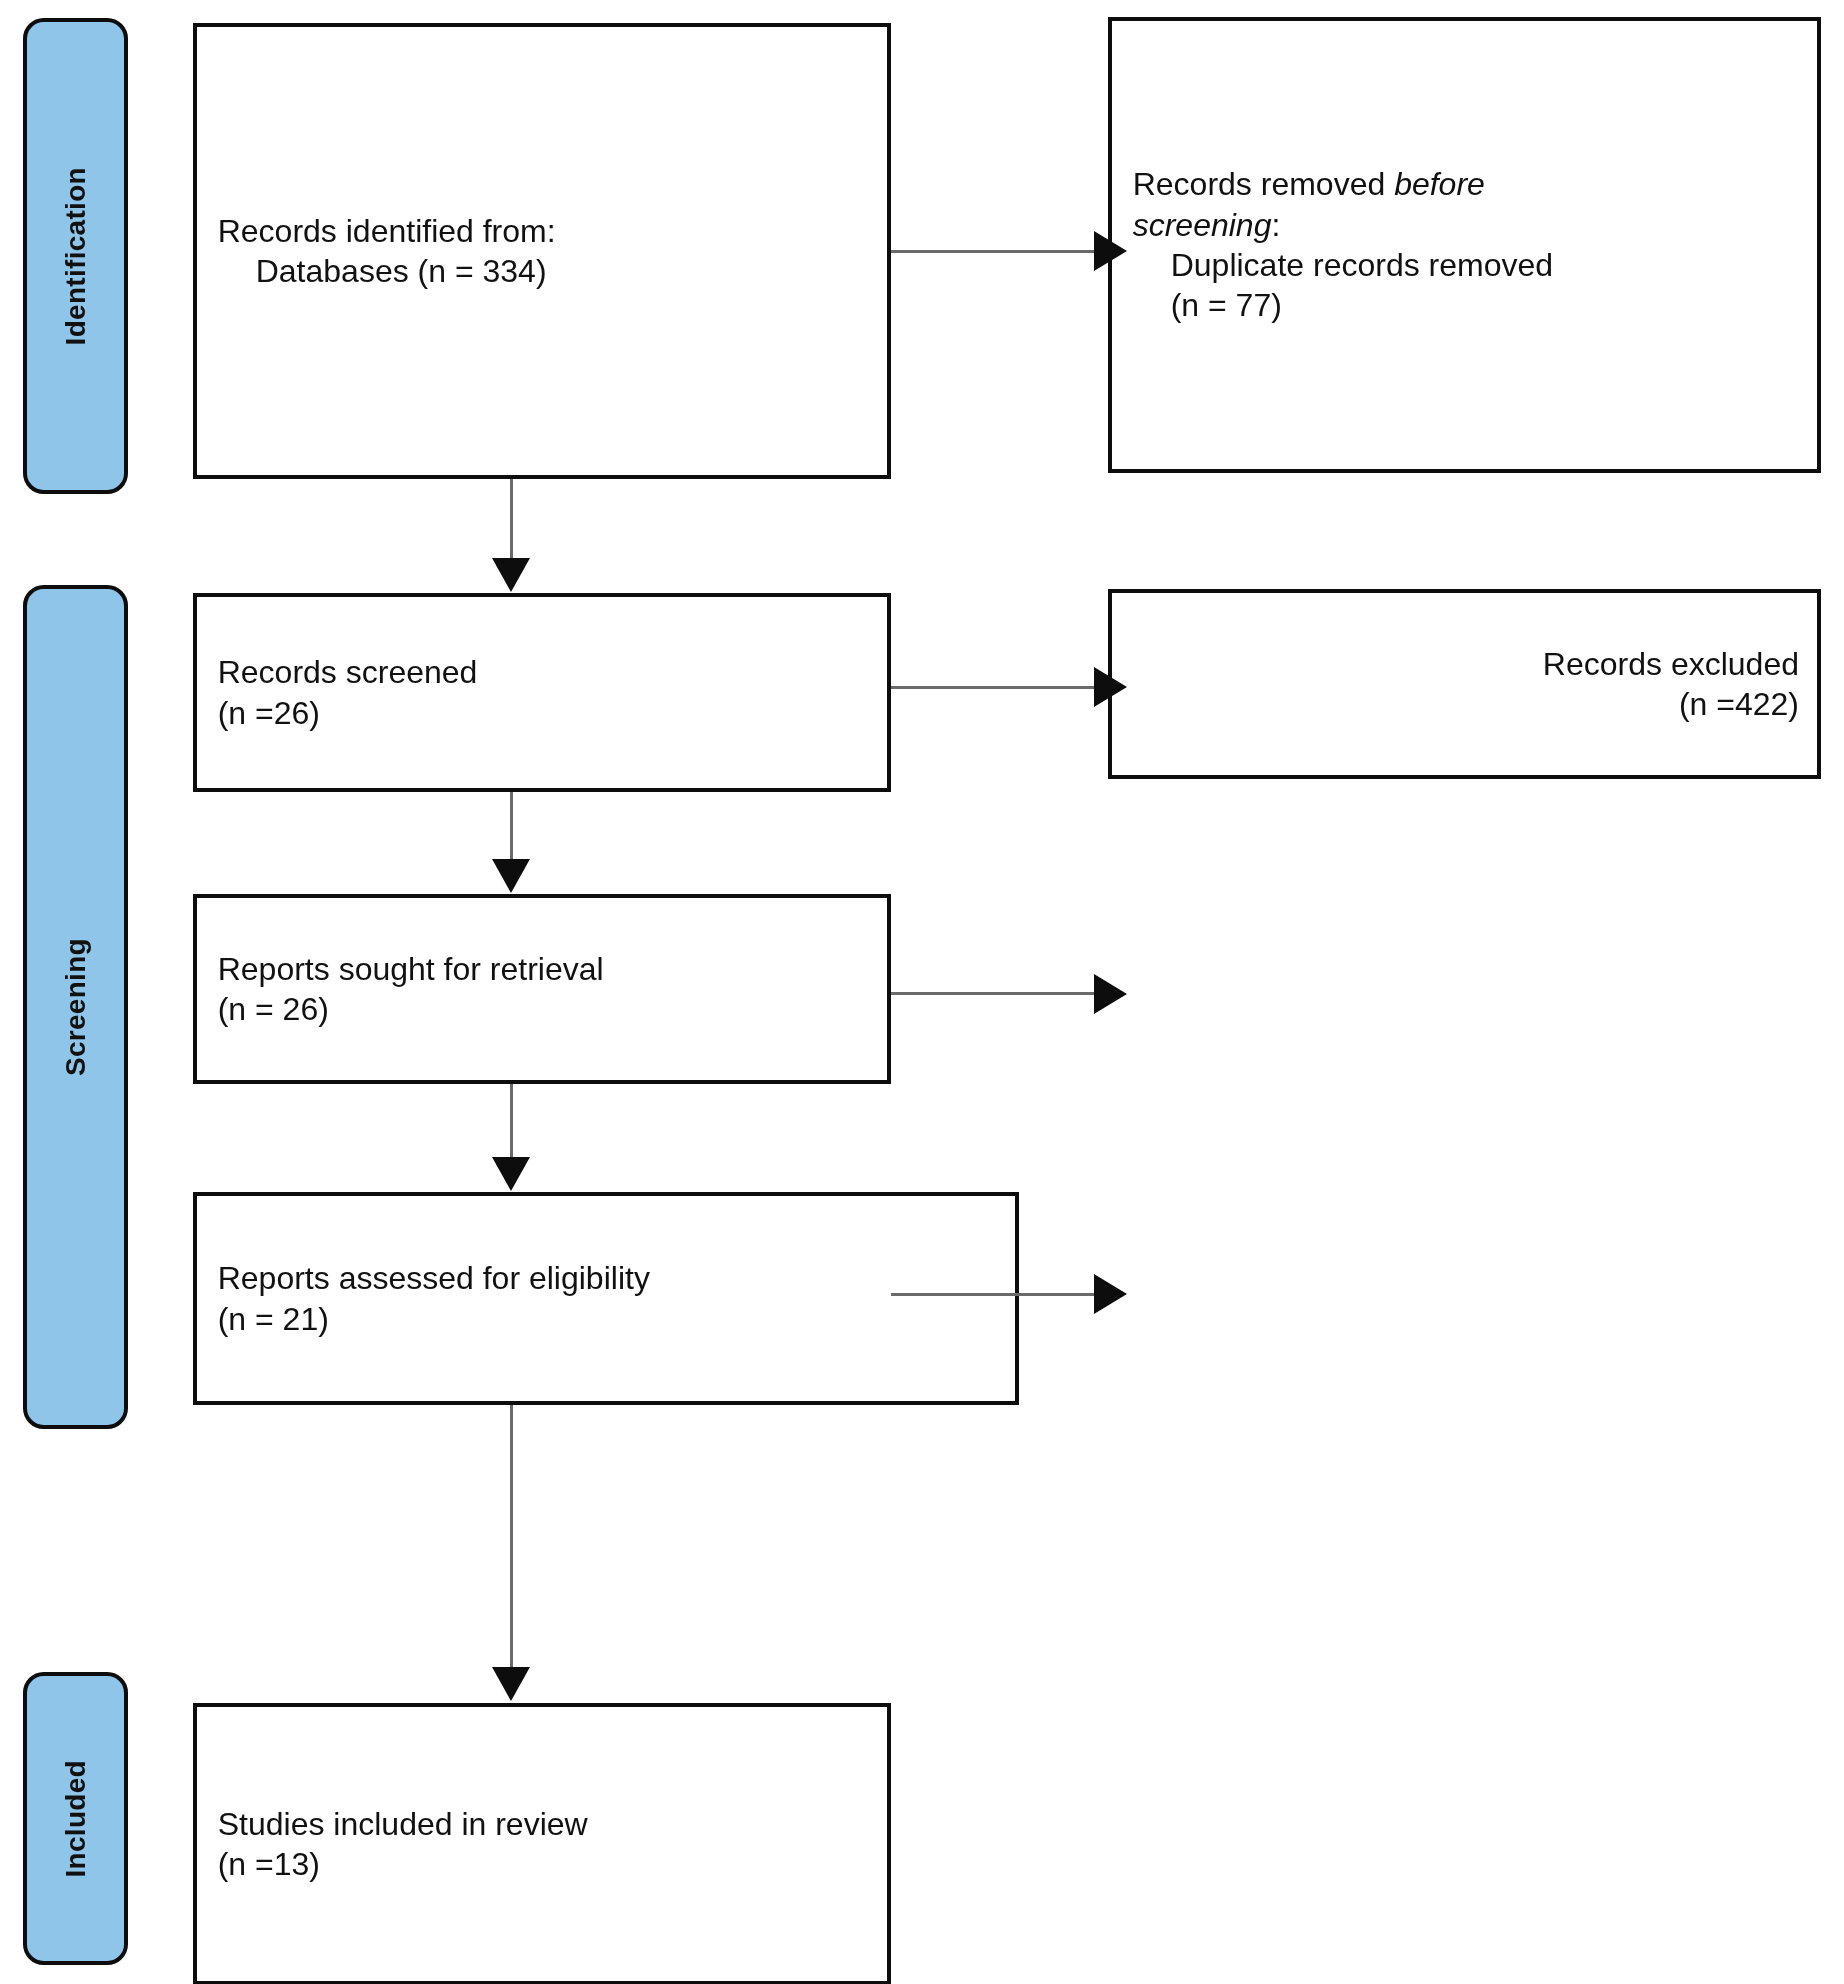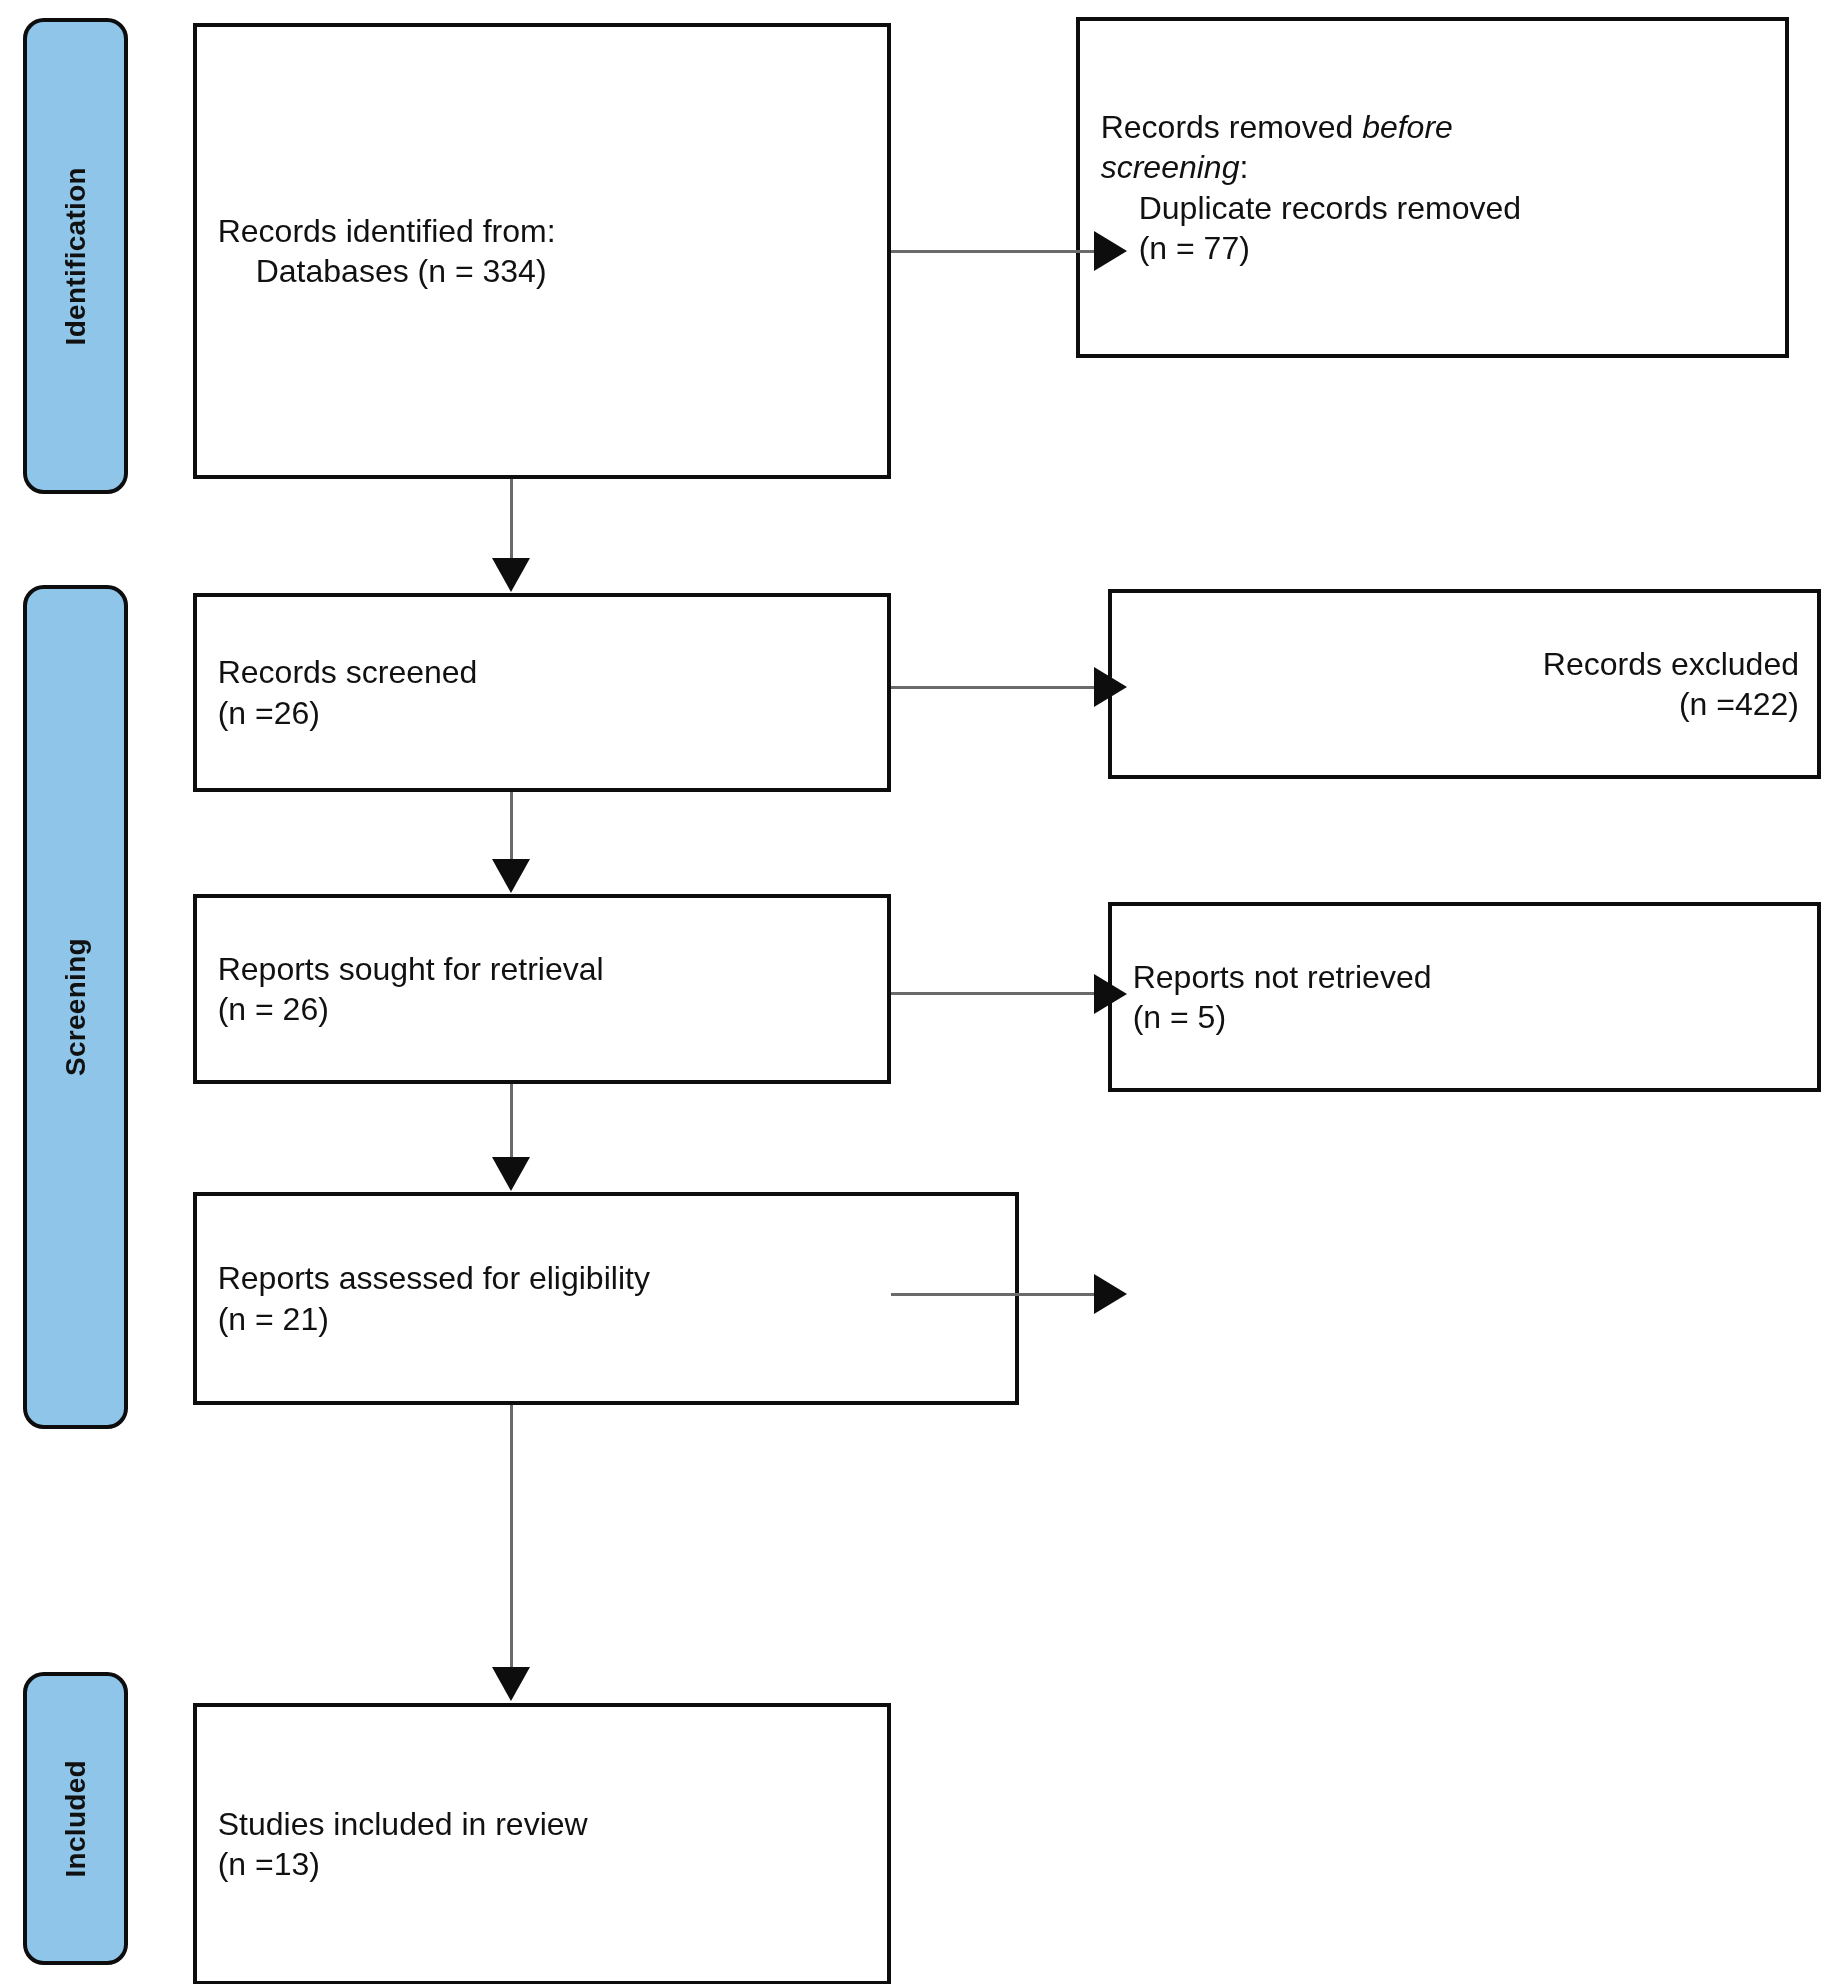--- a/index.html
+++ b/index.html
@@ -105,21 +105,21 @@
     <span class="stage-label">Included</span>
   </div>
 
   <div class="flow-box" style="left:193px; top:23px; width:698px; height:456px;">
     <div class="box-text">
       <span class="line">Records identified from:</span>
       <span class="line indent">Databases (n = 334)</span>
     </div>
   </div>
 
-  <div class="flow-box" style="left:1076px; top:17px; width:713px; height:341px;">
+  <div class="flow-box" style="left:1108px; top:17px; width:713px; height:456px;">
     <div class="box-text">
       <span class="line"><span>Records removed </span><span class="ital">before</span></span>
       <span class="line"><span class="ital">screening</span><span>:</span></span>
       <span class="line indent">Duplicate records removed</span>
       <span class="line indent">(n = 77)</span>
     </div>
   </div>
 
   <div class="h-conn" style="left:891px; top:250px; width:204px;"></div>
   <div class="h-head" style="left:1094px; top:231px;"></div>
@@ -147,26 +147,20 @@
   <div class="v-conn" style="left:510px; top:792px; height:68px;"></div>
   <div class="v-head" style="left:492px; top:859px;"></div>
 
   <div class="flow-box" style="left:193px; top:894px; width:698px; height:190px;">
     <div class="box-text">
       <span class="line">Reports sought for retrieval</span>
       <span class="line">(n = 26)</span>
     </div>
   </div>
 
-  <div class="flow-box" style="left:1108px; top:902px; width:713px; height:190px;">
-    <div class="box-text">
-      <span class="line">Reports not retrieved</span>
-      <span class="line">(n = 5)</span>
-    </div>
-  </div>
 
   <div class="h-conn" style="left:891px; top:992px; width:204px;"></div>
   <div class="h-head" style="left:1094px; top:974px;"></div>
 
   <div class="v-conn" style="left:510px; top:1084px; height:74px;"></div>
   <div class="v-head" style="left:492px; top:1157px;"></div>
 
   <div class="flow-box" style="left:193px; top:1192px; width:826px; height:213px;">
     <div class="box-text">
       <span class="line">Reports assessed for eligibility</span>

